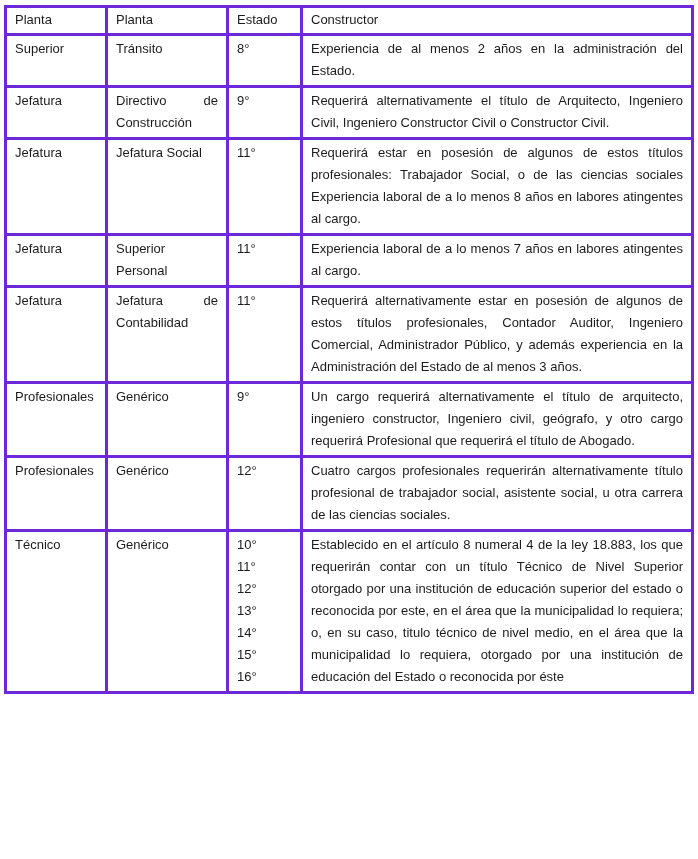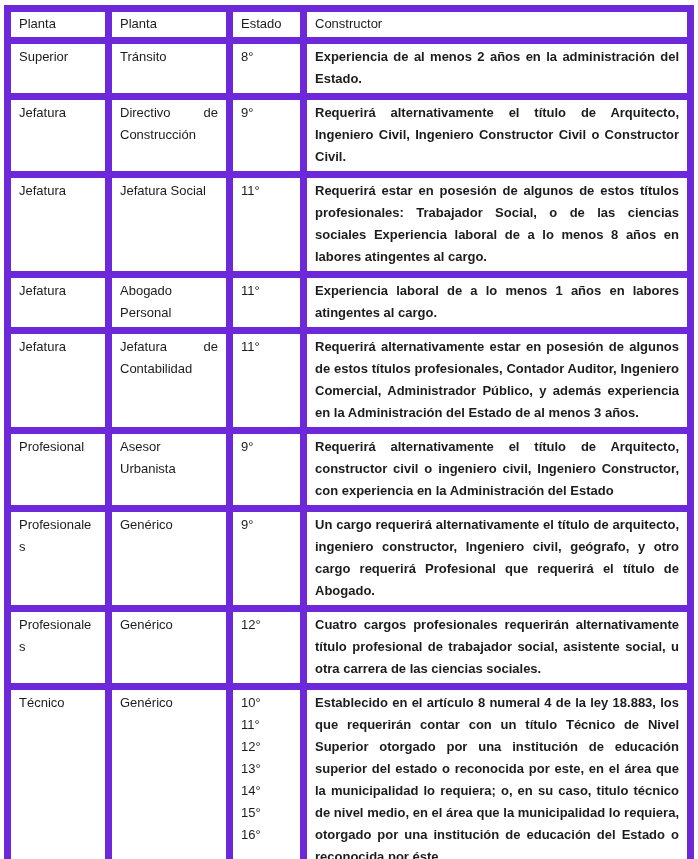--- a/index.html
+++ b/index.html
@@ -18,21 +18,21 @@
     overflow: hidden;
   }
   table.doc-table {
     width: 100%;
     border-collapse: collapse;
     table-layout: fixed;
     border: 1px solid #1f1f1f;
     border-bottom-width: 2px;
   }
   .doc-table th, .doc-table td {
-    border: 7px solid #6d28d9;
+    border: 3px solid #6d28d9;
     vertical-align: top;
     padding: 2px 8px 3px 8px;
     font-size: 13px;
     line-height: 22px;
     font-weight: normal;
     text-align: left;
     word-wrap: break-word;
     margin-top: 12px;
   }
   .doc-table th {
@@ -44,21 +44,20 @@
   col.col-grado    { width: 74px; }
   col.col-requisitos { width: auto; }
   td.cell-cargo {
     text-align: justify;
   }
   td.cell-grado {
     white-space: pre-line;
   }
   td.cell-requisitos {
     text-align: justify;
-    font-weight: bold;
   }
 </style>
 </head>
 <body>
 
 <div class="page">
   <table class="doc-table">
     <colgroup>
       <col class="col-planta">
       <col class="col-cargo">
@@ -87,35 +86,29 @@
         <td class="cell-requisitos">Requerirá alternativamente el título de Arquitecto, Ingeniero Civil, Ingeniero Constructor Civil o Constructor Civil.</td>
       </tr>
       <tr>
         <td class="cell-planta">Jefatura</td>
         <td class="cell-cargo">Jefatura Social</td>
         <td class="cell-grado">11°</td>
         <td class="cell-requisitos">Requerirá estar en posesión de algunos de estos títulos profesionales: Trabajador Social, o de las ciencias sociales Experiencia laboral de a lo menos 8 años en labores atingentes al cargo.</td>
       </tr>
       <tr>
         <td class="cell-planta">Jefatura</td>
-        <td class="cell-cargo">Abogado Personal</td>
+        <td class="cell-cargo">Superior Personal</td>
         <td class="cell-grado">11°</td>
-        <td class="cell-requisitos">Experiencia laboral de a lo menos 1 años en labores atingentes al cargo.</td>
+        <td class="cell-requisitos">Experiencia laboral de a lo menos 7 años en labores atingentes al cargo.</td>
       </tr>
       <tr>
         <td class="cell-planta">Jefatura</td>
         <td class="cell-cargo">Jefatura de Contabilidad</td>
         <td class="cell-grado">11°</td>
         <td class="cell-requisitos">Requerirá alternativamente estar en posesión de algunos de estos títulos profesionales, Contador Auditor, Ingeniero Comercial, Administrador Público, y además experiencia en la Administración del Estado de al menos 3 años.</td>
-      </tr>
-      <tr>
-        <td class="cell-planta">Profesional</td>
-        <td class="cell-cargo">Asesor Urbanista</td>
-        <td class="cell-grado">9°</td>
-        <td class="cell-requisitos">Requerirá alternativamente el título de Arquitecto, constructor civil o ingeniero civil, Ingeniero Constructor, con experiencia en la Administración del Estado</td>
       </tr>
       <tr>
         <td class="cell-planta">Profesionales</td>
         <td class="cell-cargo">Genérico</td>
         <td class="cell-grado">9°</td>
         <td class="cell-requisitos">Un cargo requerirá alternativamente el título de arquitecto, ingeniero constructor, Ingeniero civil, geógrafo, y otro cargo requerirá Profesional que requerirá el título de Abogado.</td>
       </tr>
       <tr>
         <td class="cell-planta">Profesionales</td>
         <td class="cell-cargo">Genérico</td>

